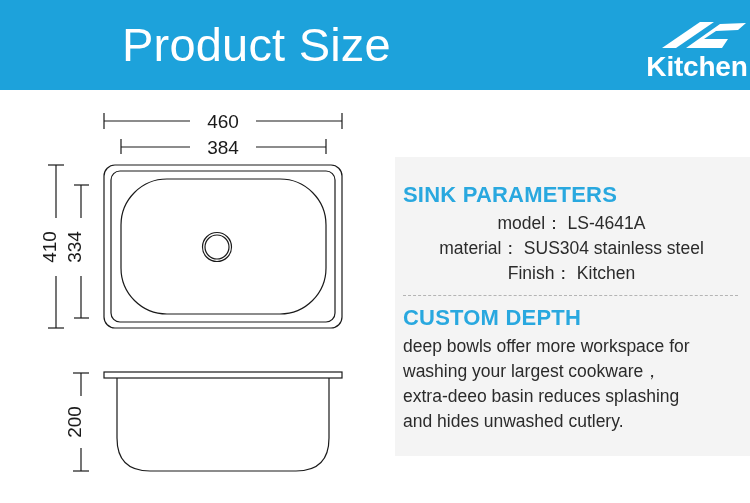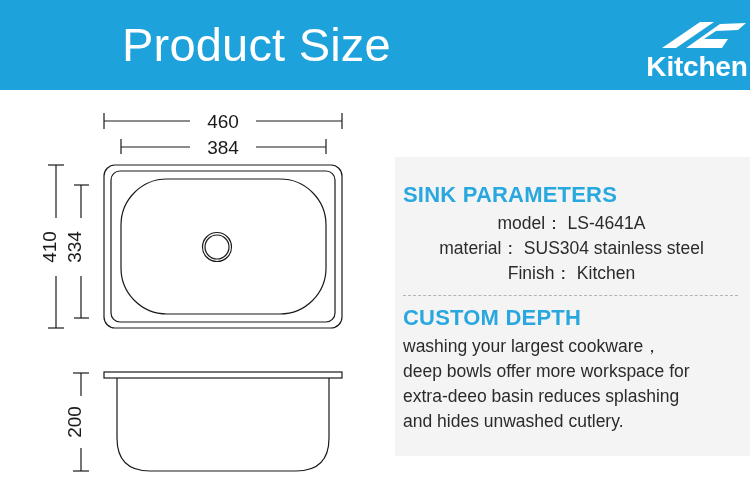--- a/index.html
+++ b/index.html
@@ -204,17 +204,17 @@
   <div class="spec-line">
     <span>Finish：</span>
     <span class="spec-value">Kitchen</span>
   </div>
 
 
   <hr id="spec-divider">
 
   <div class="section-heading">CUSTOM DEPTH</div>
 
+  <div class="desc-line">deep bowls offer more workspace for</div>
   <div class="desc-line">washing your largest cookware，</div>
-  <div class="desc-line">deep bowls offer more workspace for</div>
   <div class="desc-line">extra-deeo basin reduces splashing</div>
   <div class="desc-line">and hides unwashed cutlery.</div>
 </div>
 
 </body></html>

